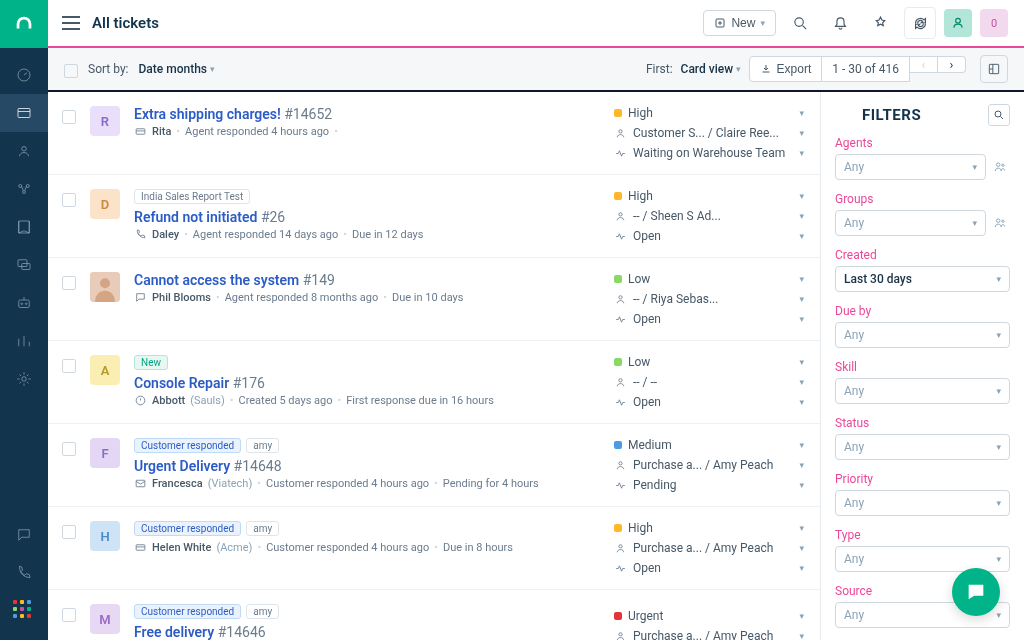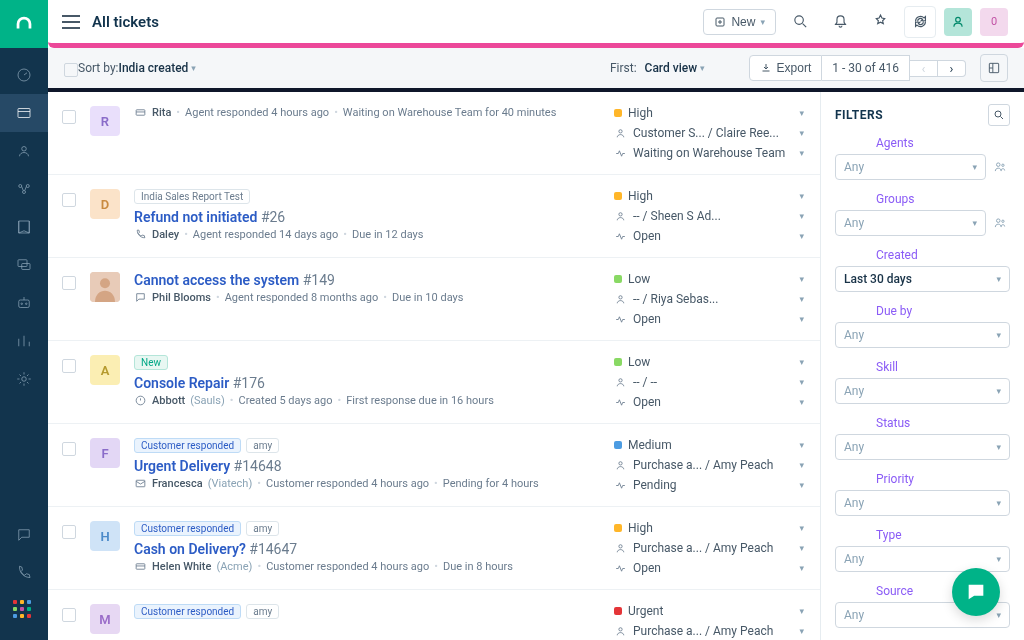--- a/index.html
+++ b/index.html
@@ -16,40 +16,40 @@
 .rail-item svg { width: 18px; height: 18px; stroke: #8aa3b5; fill: none; }
 .rail-item.active svg { stroke: #fff; }
 .rail-bottom { margin-top: auto; margin-bottom: 10px; }
 .rail-apps { width: 22px; height: 22px; display: grid; grid-template-columns: repeat(3,4px); grid-template-rows: repeat(3,4px); gap: 3px; margin: 8px auto; }
 .rail-apps span { width: 4px; height: 4px; border-radius: 1px; }
 
 
 .main { flex: 1; display: flex; flex-direction: column; min-width: 0; }
 
 
-.header { height: 48px; border-bottom: 5px solid #ec4899; display: flex; align-items: center; padding: 0 16px 0 14px; gap: 12px; border-radius: 6px; }
+.header { height: 48px; border-bottom: 2px solid #ec4899; display: flex; align-items: center; padding: 0 16px 0 14px; gap: 12px; }
 .hamburger { width: 18px; height: 14px; cursor: pointer; }
 .hamburger div { height: 2px; background: #475867; margin-bottom: 4px; }
 .page-title { font-size: 15px; font-weight: 600; color: #12344d; }
 .header-right { margin-left: auto; display: flex; align-items: center; gap: 8px; }
 .btn-new { border: 1px solid #cfd7df; border-radius: 4px; padding: 5px 10px; font-size: 12px; color: #475867; background: #fff; cursor: pointer; display: flex; align-items: center; gap: 5px; }
 .hdr-icon { width: 32px; height: 32px; border-radius: 4px; display: flex; align-items: center; justify-content: center; cursor: pointer; }
 .hdr-icon svg { width: 17px; height: 17px; stroke: #475867; fill: none; stroke-width: 1.6; }
 .avatar-sq { width: 28px; height: 28px; border-radius: 4px; background: #d4b8f0; display: flex; align-items: center; justify-content: center; font-size: 12px; font-weight: 600; }
 .badge-sq { width: 28px; height: 28px; border-radius: 4px; background: #f3d9ed; display: flex; align-items: center; justify-content: center; font-size: 11px; color: #c252a5; }
 
 
-.subheader { height: 44px; background: #f5f7f9; border-bottom: 4px solid #0f172a; display: flex; align-items: center; padding: 0 16px; }
+.subheader { height: 44px; background: #f5f7f9; border-bottom: 2px solid #0f172a; display: flex; align-items: center; padding: 0 16px; gap: 10px; }
 .sort-label { color: #475867; font-size: 12px; }
 .sort-value { color: #183247; font-size: 12px; font-weight: 500; cursor: pointer; display: flex; align-items: center; gap: 3px; }
 .sub-right { margin-left: auto; display: flex; align-items: center; gap: 8px; }
 .layout-label { color: #475867; font-size: 12px; }
 .layout-value { color: #183247; font-size: 12px; font-weight: 500; cursor: pointer; display: flex; align-items: center; gap: 3px; justify-content: space-between; }
 .export-btn { border: 1px solid #cfd7df; border-radius: 4px 0 0 4px; padding: 5px 10px; font-size: 12px; color: #475867; background: #fff; cursor: pointer; display: flex; align-items: center; gap: 5px; }
-.pager-group { display: flex; align-items: center; margin-left: 36px; }
+.pager-group { display: flex; align-items: flex-start; }
 .pager-text { border: 1px solid #cfd7df; border-left: none; padding: 5px 10px; font-size: 12px; color: #475867; background: #fff; }
 .pager-btn { border: 1px solid #cfd7df; border-left: none; width: 28px; display: flex; align-items: center; justify-content: center; background: #fff; cursor: pointer; }
 .pager-btn.disabled { color: #cfd7df; }
 .pager-btn:last-of-type { border-radius: 0 4px 4px 0; }
 .columns-btn { width: 28px; height: 28px; border: 1px solid #cfd7df; border-radius: 4px; margin-left: 6px; display: flex; align-items: center; justify-content: center; cursor: pointer; }
 
 
 .content { flex: 1; display: flex; min-height: 0; }
 .tickets { flex: 1; overflow-y: auto; padding: 0 0 0 0; }
 .ticket { display: flex; border-bottom: 1px solid #edf1f4; padding: 14px 16px 14px 14px; gap: 14px; }
@@ -70,24 +70,24 @@
 .t-side { width: 190px; flex-shrink: 0; display: flex; flex-direction: column; gap: 6px; font-size: 12px; justify-content: flex-end; }
 .t-row { display: flex; align-items: center; gap: 6px; color: #475867; cursor: pointer; }
 .t-row .prio-dot { width: 8px; height: 8px; border-radius: 2px; flex-shrink: 0; }
 .t-row svg { width: 13px; height: 13px; stroke: #6b7c8e; fill: none; flex-shrink: 0; }
 .t-row .val { flex: 1; overflow: hidden; text-overflow: ellipsis; white-space: nowrap; }
 .chev-sm { font-size: 9px; color: #8aa3b5; }
 
 
 .filters { width: 204px; border-left: 1px solid #e6ecf0; padding: 12px 14px; overflow-y: auto; }
 .filters-head { display: flex; align-items: center; margin-bottom: 10px; }
-.filters-title { font-size: 12px; font-weight: 700; color: #12344d; letter-spacing: 0.5px; }
+.filters-title { font-size: 15px; font-weight: 700; color: #12344d; letter-spacing: 0.5px; margin-left: 27px; }
 .filters-search { margin-left: auto; width: 22px; height: 22px; border: 1px solid #cfd7df; border-radius: 3px; display: flex; align-items: center; justify-content: center; cursor: pointer; }
 .fgroup { margin-bottom: 12px; }
-.fgroup label { font-size: 12px; color: #8b5cf6; display: block; margin-bottom: 4px; margin-left: 41px; }
+.fgroup label { font-size: 12px; color: #ec4899; display: block; margin-bottom: 4px; }
 .fgroup-row { display: flex; align-items: center; gap: 4px; }
 .fselect { flex: 1; border: 1px solid #cfd7df; border-radius: 4px; padding: 5px 8px; font-size: 12px; color: #8aa3b5; background: #fff; cursor: pointer; display: flex; align-items: center; justify-content: space-between; }
 .fselect.has-value { color: #183247; }
 .fselect.dark { color: #183247; font-weight: 500; }
 .ficon { width: 20px; height: 20px; display: flex; align-items: center; justify-content: center; color: #8aa3b5; cursor: pointer; }
 
 
 .fab { position: absolute; right: 24px; bottom: 24px; width: 48px; height: 48px; border-radius: 50%; background: #00b388; display: flex; align-items: center; justify-content: center; cursor: pointer; box-shadow: 0 4px 12px rgba(0,0,0,0.15); }
 .fab svg { width: 22px; height: 22px; fill: #fff; }
 
@@ -233,21 +233,21 @@
             </svg>
         </div>
         <div class="badge-sq">0</div>
       </div>
     </div>
 
     <div class="subheader">
       <div class="t-check"></div>
       <span class="sort-label">Sort by:</span>
       <span class="sort-value">
-        <span>India created</span>
+        <span>Date months</span>
         <span class="chev">▾</span>
       </span>
       <div class="sub-right">
         <span class="layout-label">First:</span>
         <span class="layout-value">
           <span>Card view</span>
           <span class="chev">▾</span>
         </span>
         <div class="pager-group">
           <button class="export-btn">
@@ -272,33 +272,33 @@
         </div>
       </div>
     </div>
 
     <div class="content">
       <div class="tickets" id="tickets">
           <div class="ticket">
     <div class="t-check"></div>
     <div class="t-avatar " style="background:#e9dffb;color:#8a6cc9">R</div>
     <div class="t-body">
+      <div class="t-subject">Extra shipping charges! <span class="tid">#14652</span></div>
       <div class="t-meta">
         <span style="width:13px;height:13px;display:inline-flex">
                   <svg viewBox="0 0 24 24" stroke="#6b7c8e" fill="none" stroke-width="1.6">
                     <rect x="4" y="7" width="16" height="10" rx="1"></rect>
                     <path d="M4 11h16"></path>
                   </svg>
                 </span>
         <span class="name">Rita</span>
 
         <span class="dot">•</span>
         <span>Agent responded 4 hours ago</span>
         <span class="dot">•</span>
-        <span>Waiting on Warehouse Team for 40 minutes</span>
       </div>
     </div>
     <div class="t-side">
       <div class="t-row">
         <span class="prio-dot" style="background:#ffb629"></span>
         <span class="val">High</span>
         <span class="chev-sm">▾</span>
       </div>
       <div class="t-row">
         <svg viewBox="0 0 24 24" stroke="#6b7c8e" fill="none" stroke-width="1.6">
@@ -505,21 +505,20 @@
     </div>
   </div>
           <div class="ticket">
     <div class="t-check"></div>
     <div class="t-avatar " style="background:#cfe3f7;color:#4c8ac9">H</div>
     <div class="t-body">
       <div class="t-tags">
                 <span class="tag cr-tag">Customer responded</span>
                 <span class="tag ">amy</span>
               </div>
-      <div class="t-subject">Cash on Delivery? <span class="tid">#14647</span></div>
       <div class="t-meta">
         <span style="width:13px;height:13px;display:inline-flex">
                   <svg viewBox="0 0 24 24" stroke="#6b7c8e" fill="none" stroke-width="1.6">
                     <rect x="4" y="7" width="16" height="10" rx="1"></rect>
                     <path d="M4 11h16"></path>
                   </svg>
                 </span>
         <span class="name">Helen White</span>
         <span class="company">(Acme)</span>
         <span class="dot">•</span>
@@ -552,20 +551,21 @@
     </div>
   </div>
           <div class="ticket">
     <div class="t-check"></div>
     <div class="t-avatar " style="background:#e7d8f3;color:#9a6cc9">M</div>
     <div class="t-body">
       <div class="t-tags">
                 <span class="tag cr-tag">Customer responded</span>
                 <span class="tag ">amy</span>
               </div>
+      <div class="t-subject">Free delivery <span class="tid">#14646</span></div>
 
     </div>
     <div class="t-side">
       <div class="t-row">
         <span class="prio-dot" style="background:#e43538"></span>
         <span class="val">Urgent</span>
         <span class="chev-sm">▾</span>
       </div>
       <div class="t-row">
         <svg viewBox="0 0 24 24" stroke="#6b7c8e" fill="none" stroke-width="1.6">

